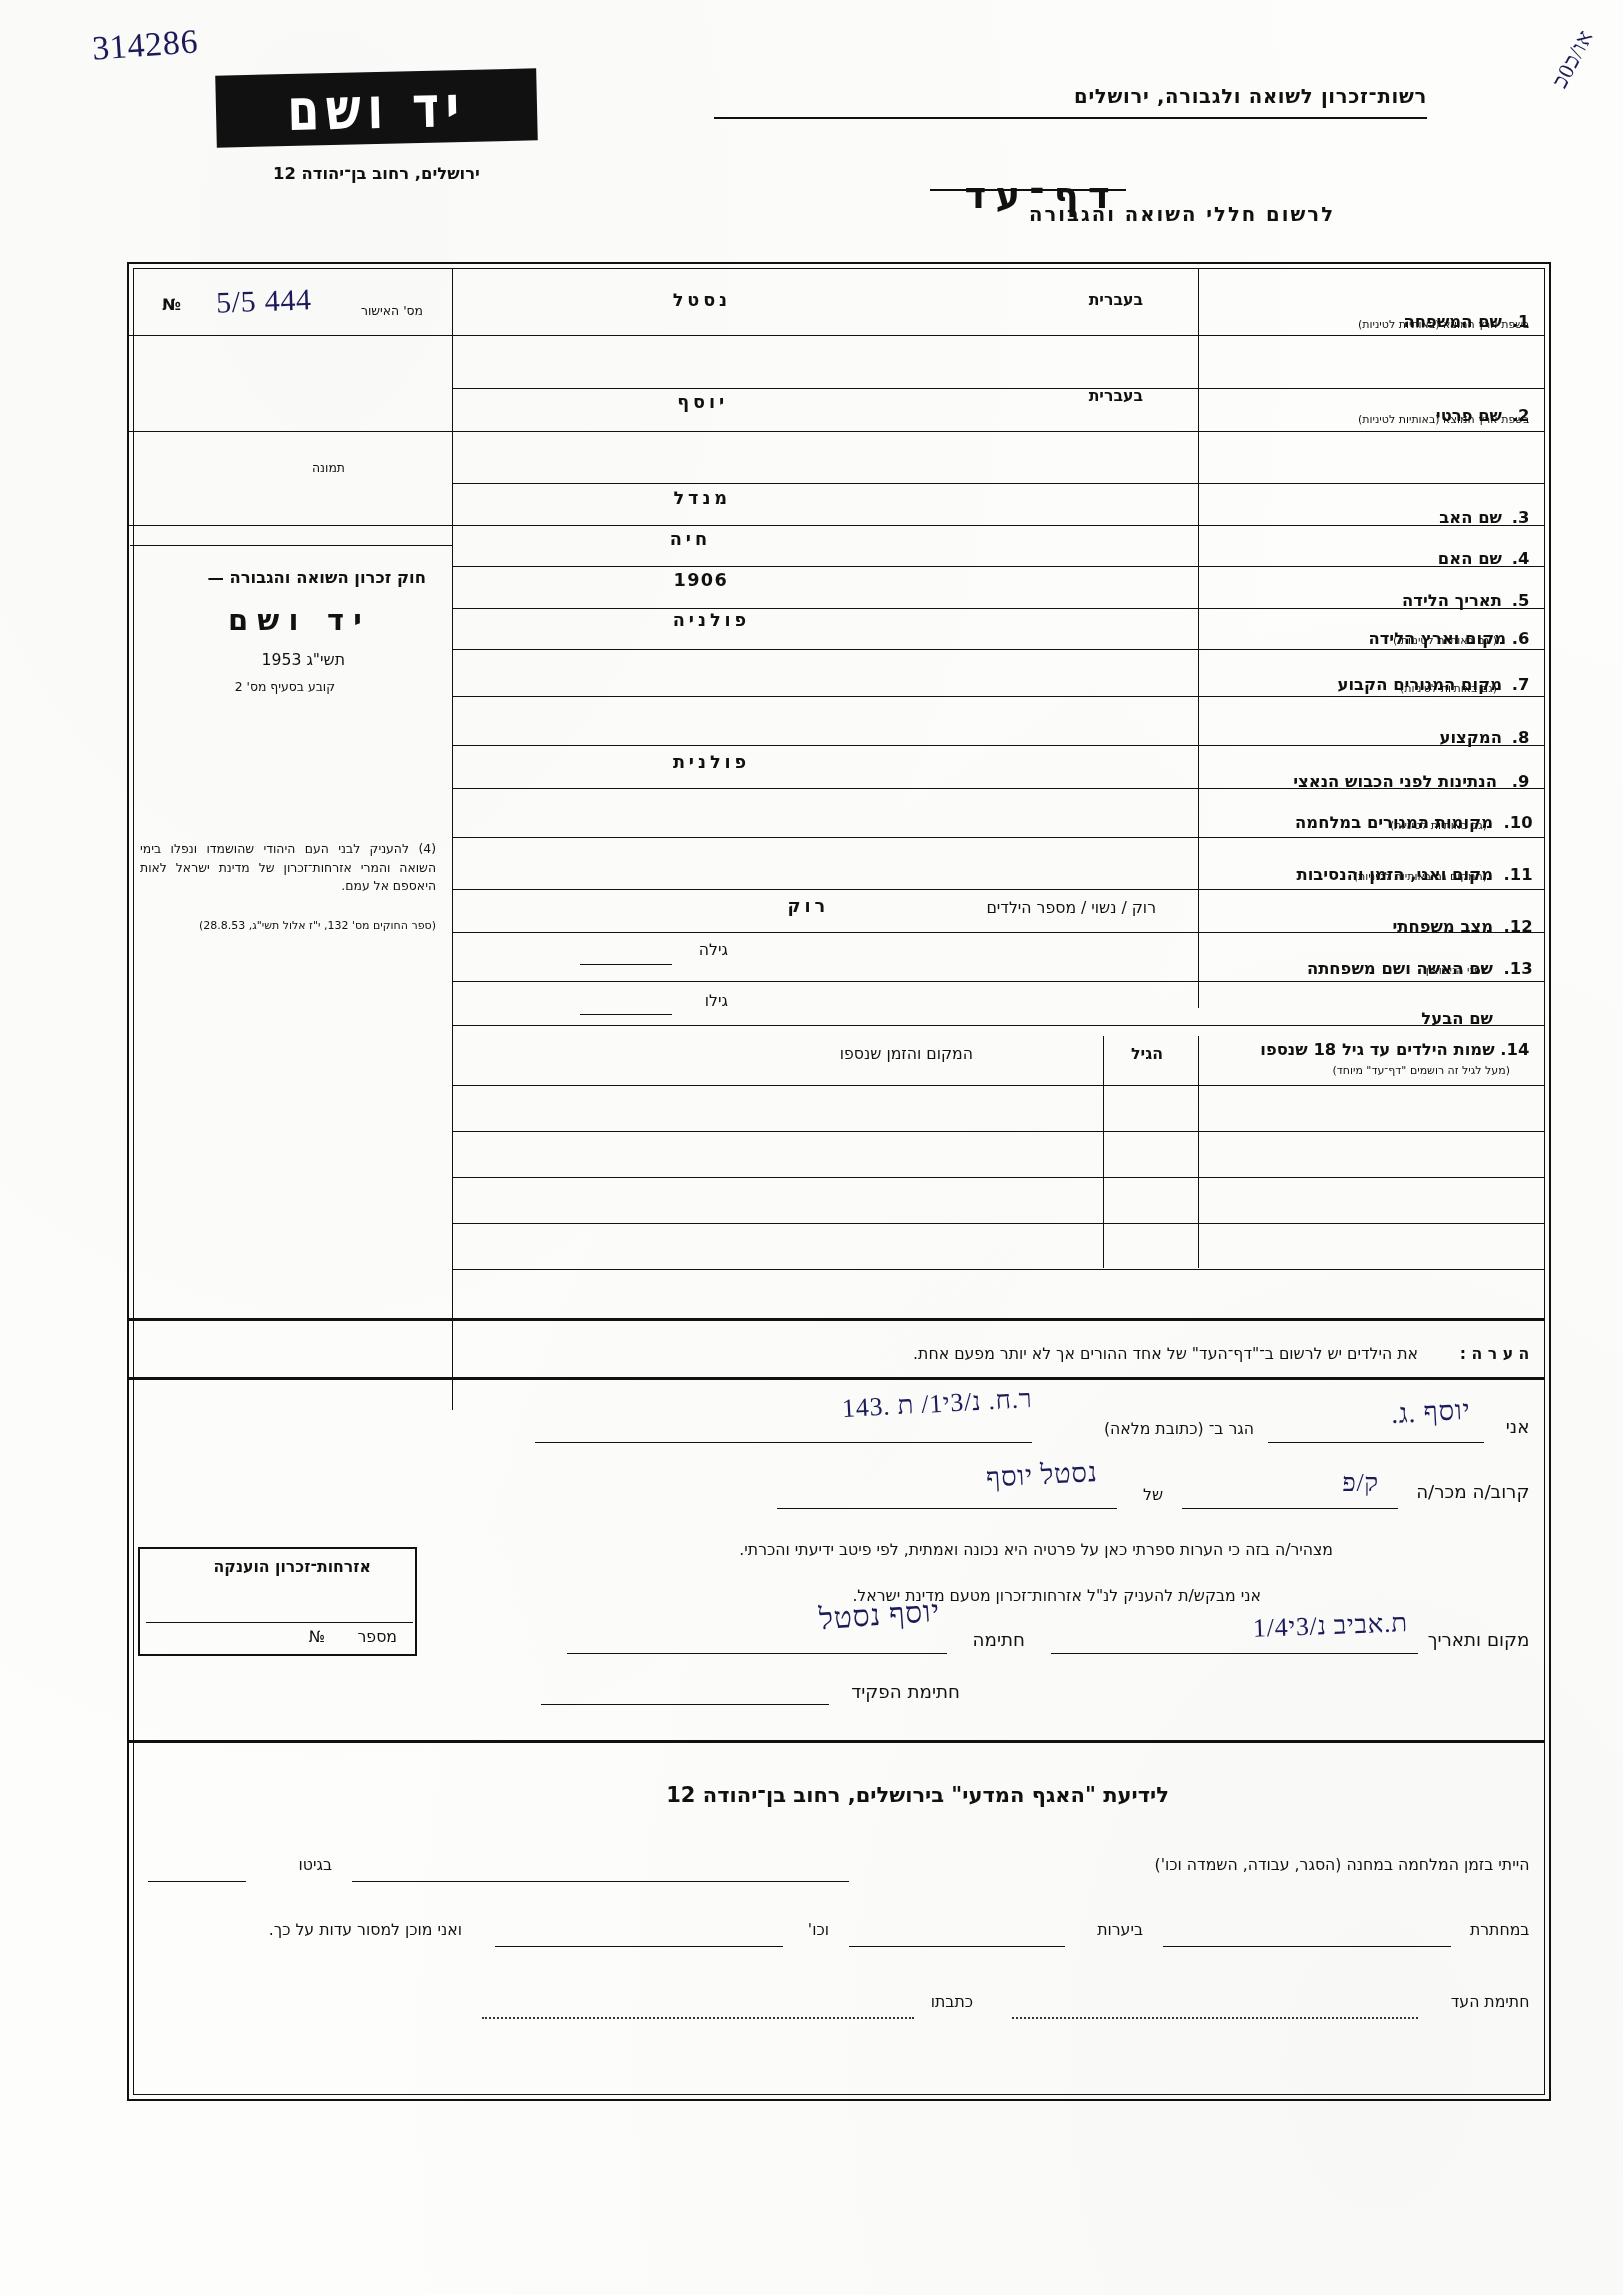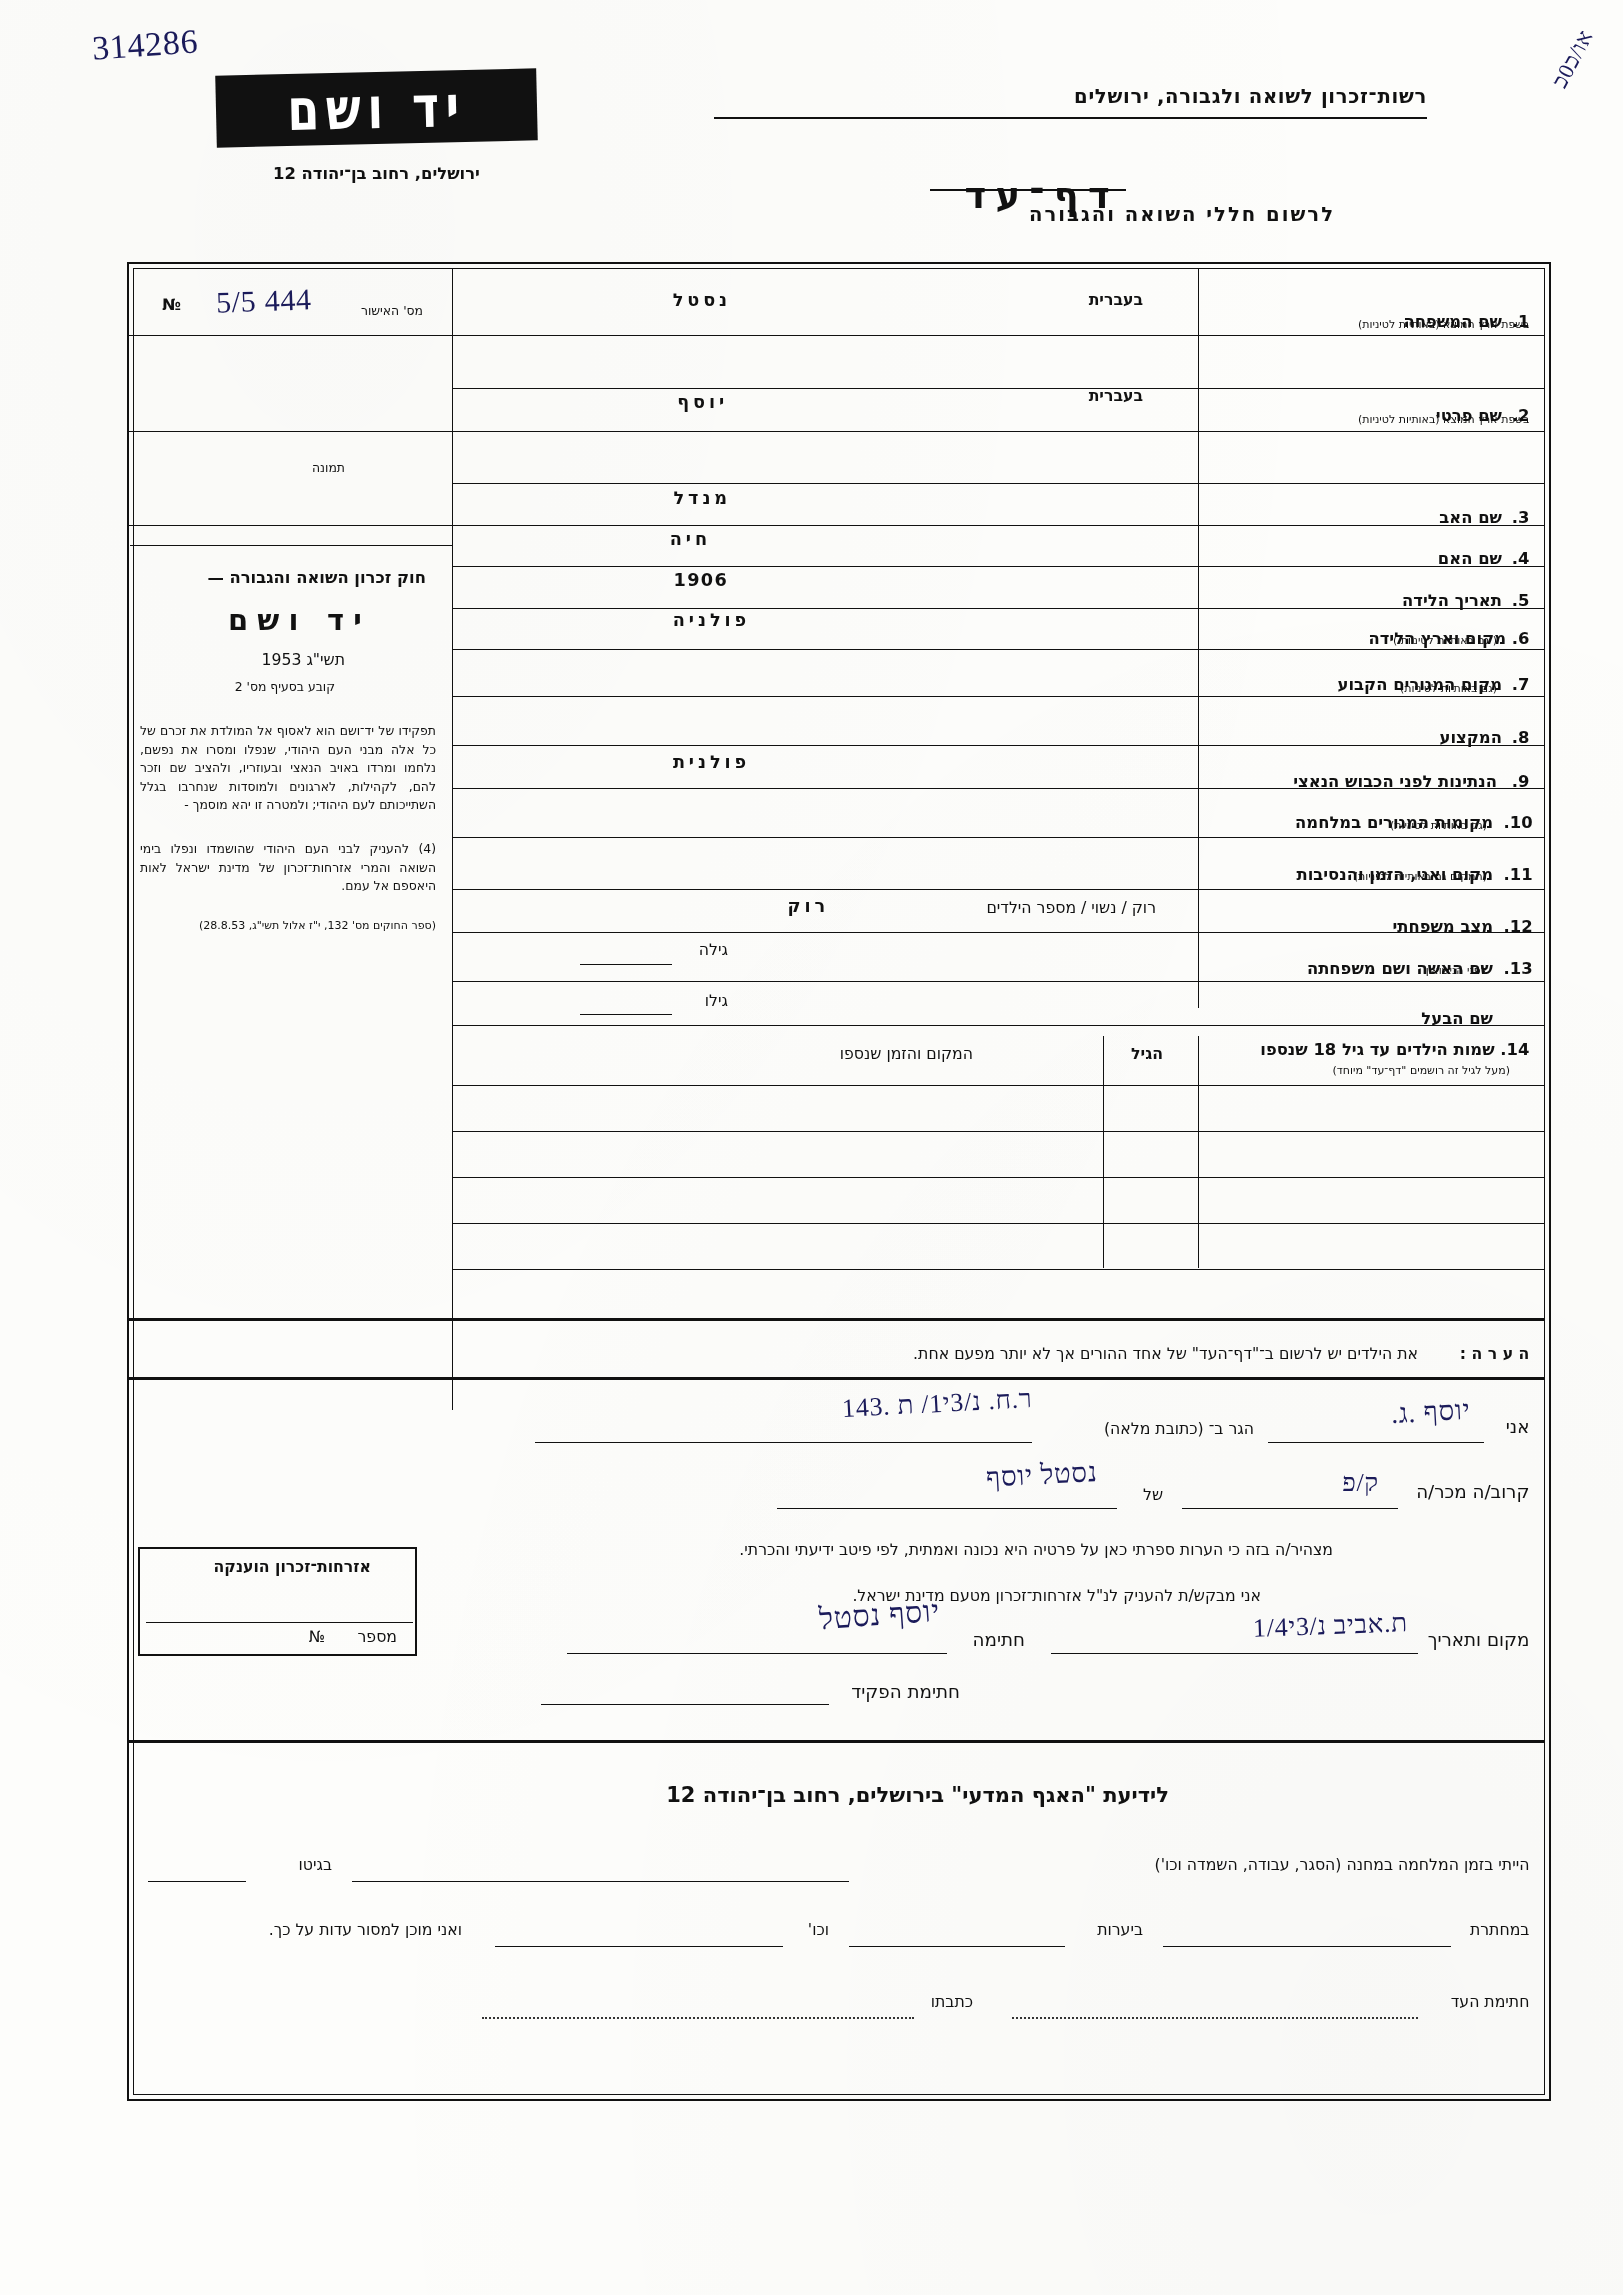--- a/index.html
+++ b/index.html
@@ -317,21 +317,20 @@
     <div class="line hl" style="top:1054px; right:3.9px; width:1416px; height:2.6px;"></div>
     <div class="t md b" style="top:1080px; right:19.6px;">ה ע ר ה :</div>
     <div class="t md" style="top:1080px; right:131px;">את הילדים יש לרשום ב־"דף־העד" של אחד ההורים אך לא יותר מפעם אחת.</div>
     <div class="line hl" style="top:1113px; right:3.9px; width:1416px; height:2.6px;"></div>
 
     <div class="t law-title" style="top:304px; right:1123px;">חוק זכרון השואה והגבורה —</div>
     <div class="t law-big" style="top:339px; right:1178px;">יד ושם</div>
     <div class="t md" style="top:386px; right:1204px;">תשי"ג 1953</div>
     <div class="t sm" style="top:415px; right:1214px;">קובע בסעיף מס' 2</div>
 
-    <div class="law-body" style="top:458px; right:1113px; width:296px;">תפקידו של יד־ושם הוא לאסוף אל המולדת את זכרם של כל אלה מבני העם היהודי, שנפלו ומסרו את נפשם, נלחמו ומרדו באויב הנאצי ובעוזריו, ולהציב שם וזכר להם, לקהילות, לארגונים ולמוסדות שנחרבו בגלל השתייכותם לעם היהודי; ולמטרה זו יהא מוסמך -</div>
     <div class="law-body" style="top:576px; right:1113px; width:296px;">(4) להעניק לבני העם היהודי שהושמדו ונפלו בימי השואה והמרי אזרחות־זכרון של מדינת ישראל לאות היאספם אל עמם.</div>
     <div class="t xs" style="top:655px; right:1113px;">(ספר החוקים מס' 132, י"ז אלול תשי"ג, 28.8.53)</div>
 
     <div class="t lg" style="top:1152px; right:19.6px;">אני</div>
     <div class="t hw" style="top:1132px; right:79px; font-size:27.5px; transform:rotate(-3deg);">יוסף .ג.</div>
     <div class="line hl" style="top:1178px; right:65px; width:216px;"></div>
 
     <div class="t md" style="top:1155px; right:295px;">הגר ב־ (כתובת מלאה)</div>
     <div class="t hw" style="top:1125px; right:517px; font-size:26px; transform:rotate(-3deg);">ר.ח. נ/3י1/ ת .143</div>
     <div class="line hl" style="top:1178px; right:517px; width:497px;"></div>

